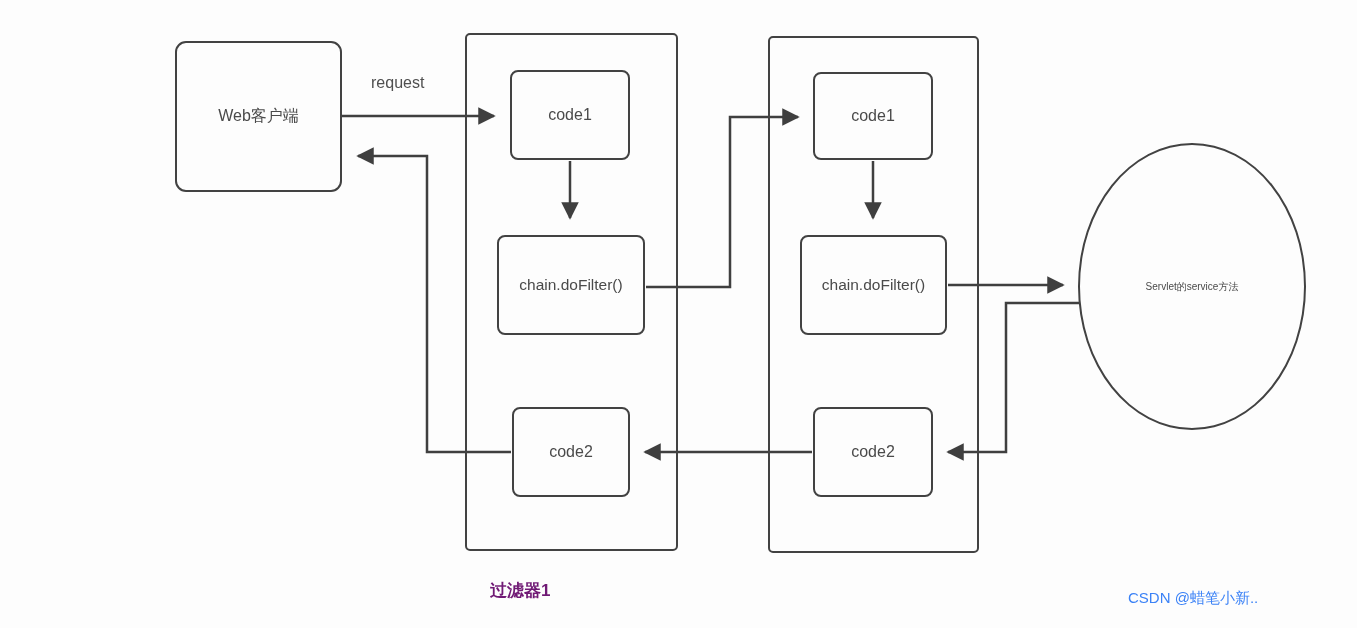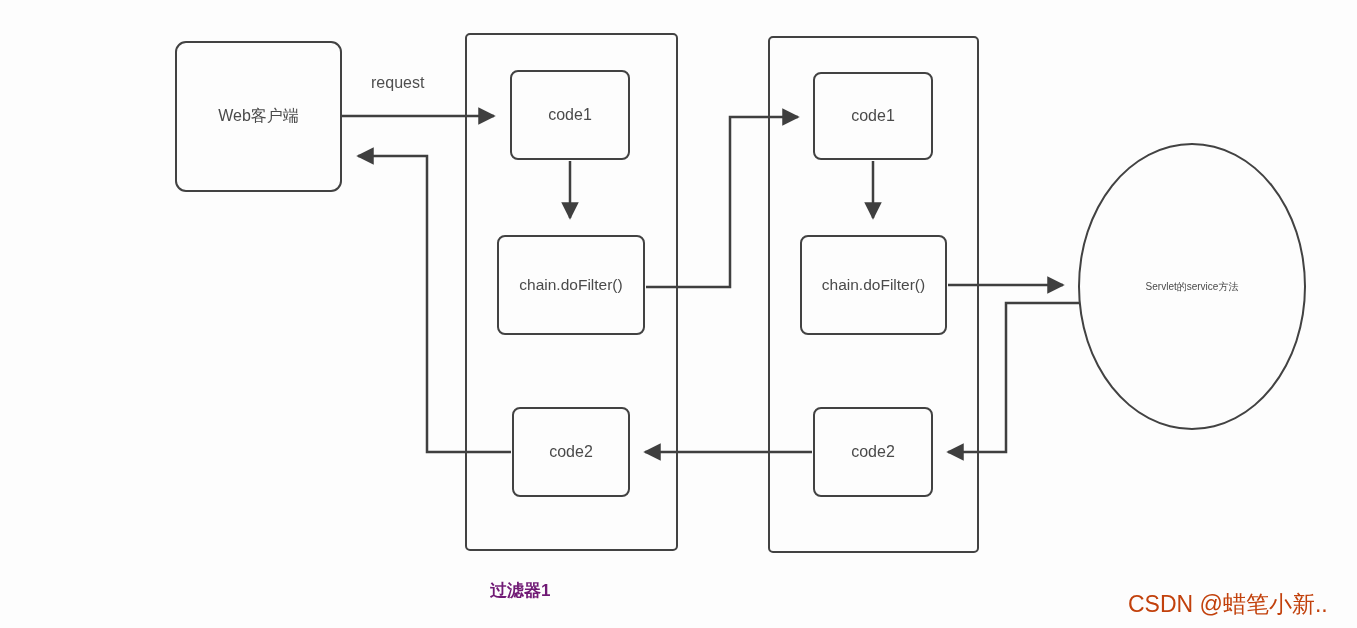--- a/index.html
+++ b/index.html
@@ -62,22 +62,22 @@
     width: 160px;
     text-align: left;
     font-size: 17px;
     font-weight: bold;
     color: #701a75;
   }
   .watermark {
     position: absolute;
     left: 1128px;
     top: 589px;
-    font-size: 23px;
-    color: #c2410c;
+    font-size: 15px;
+    color: #3b82f6;
     white-space: nowrap;
   }
 </style>
 </head>
 <body>
 
 <div id="canvas">
 
   <svg id="connectors" viewBox="0 0 1357 628" xmlns="http://www.w3.org/2000/svg">
     <defs>

